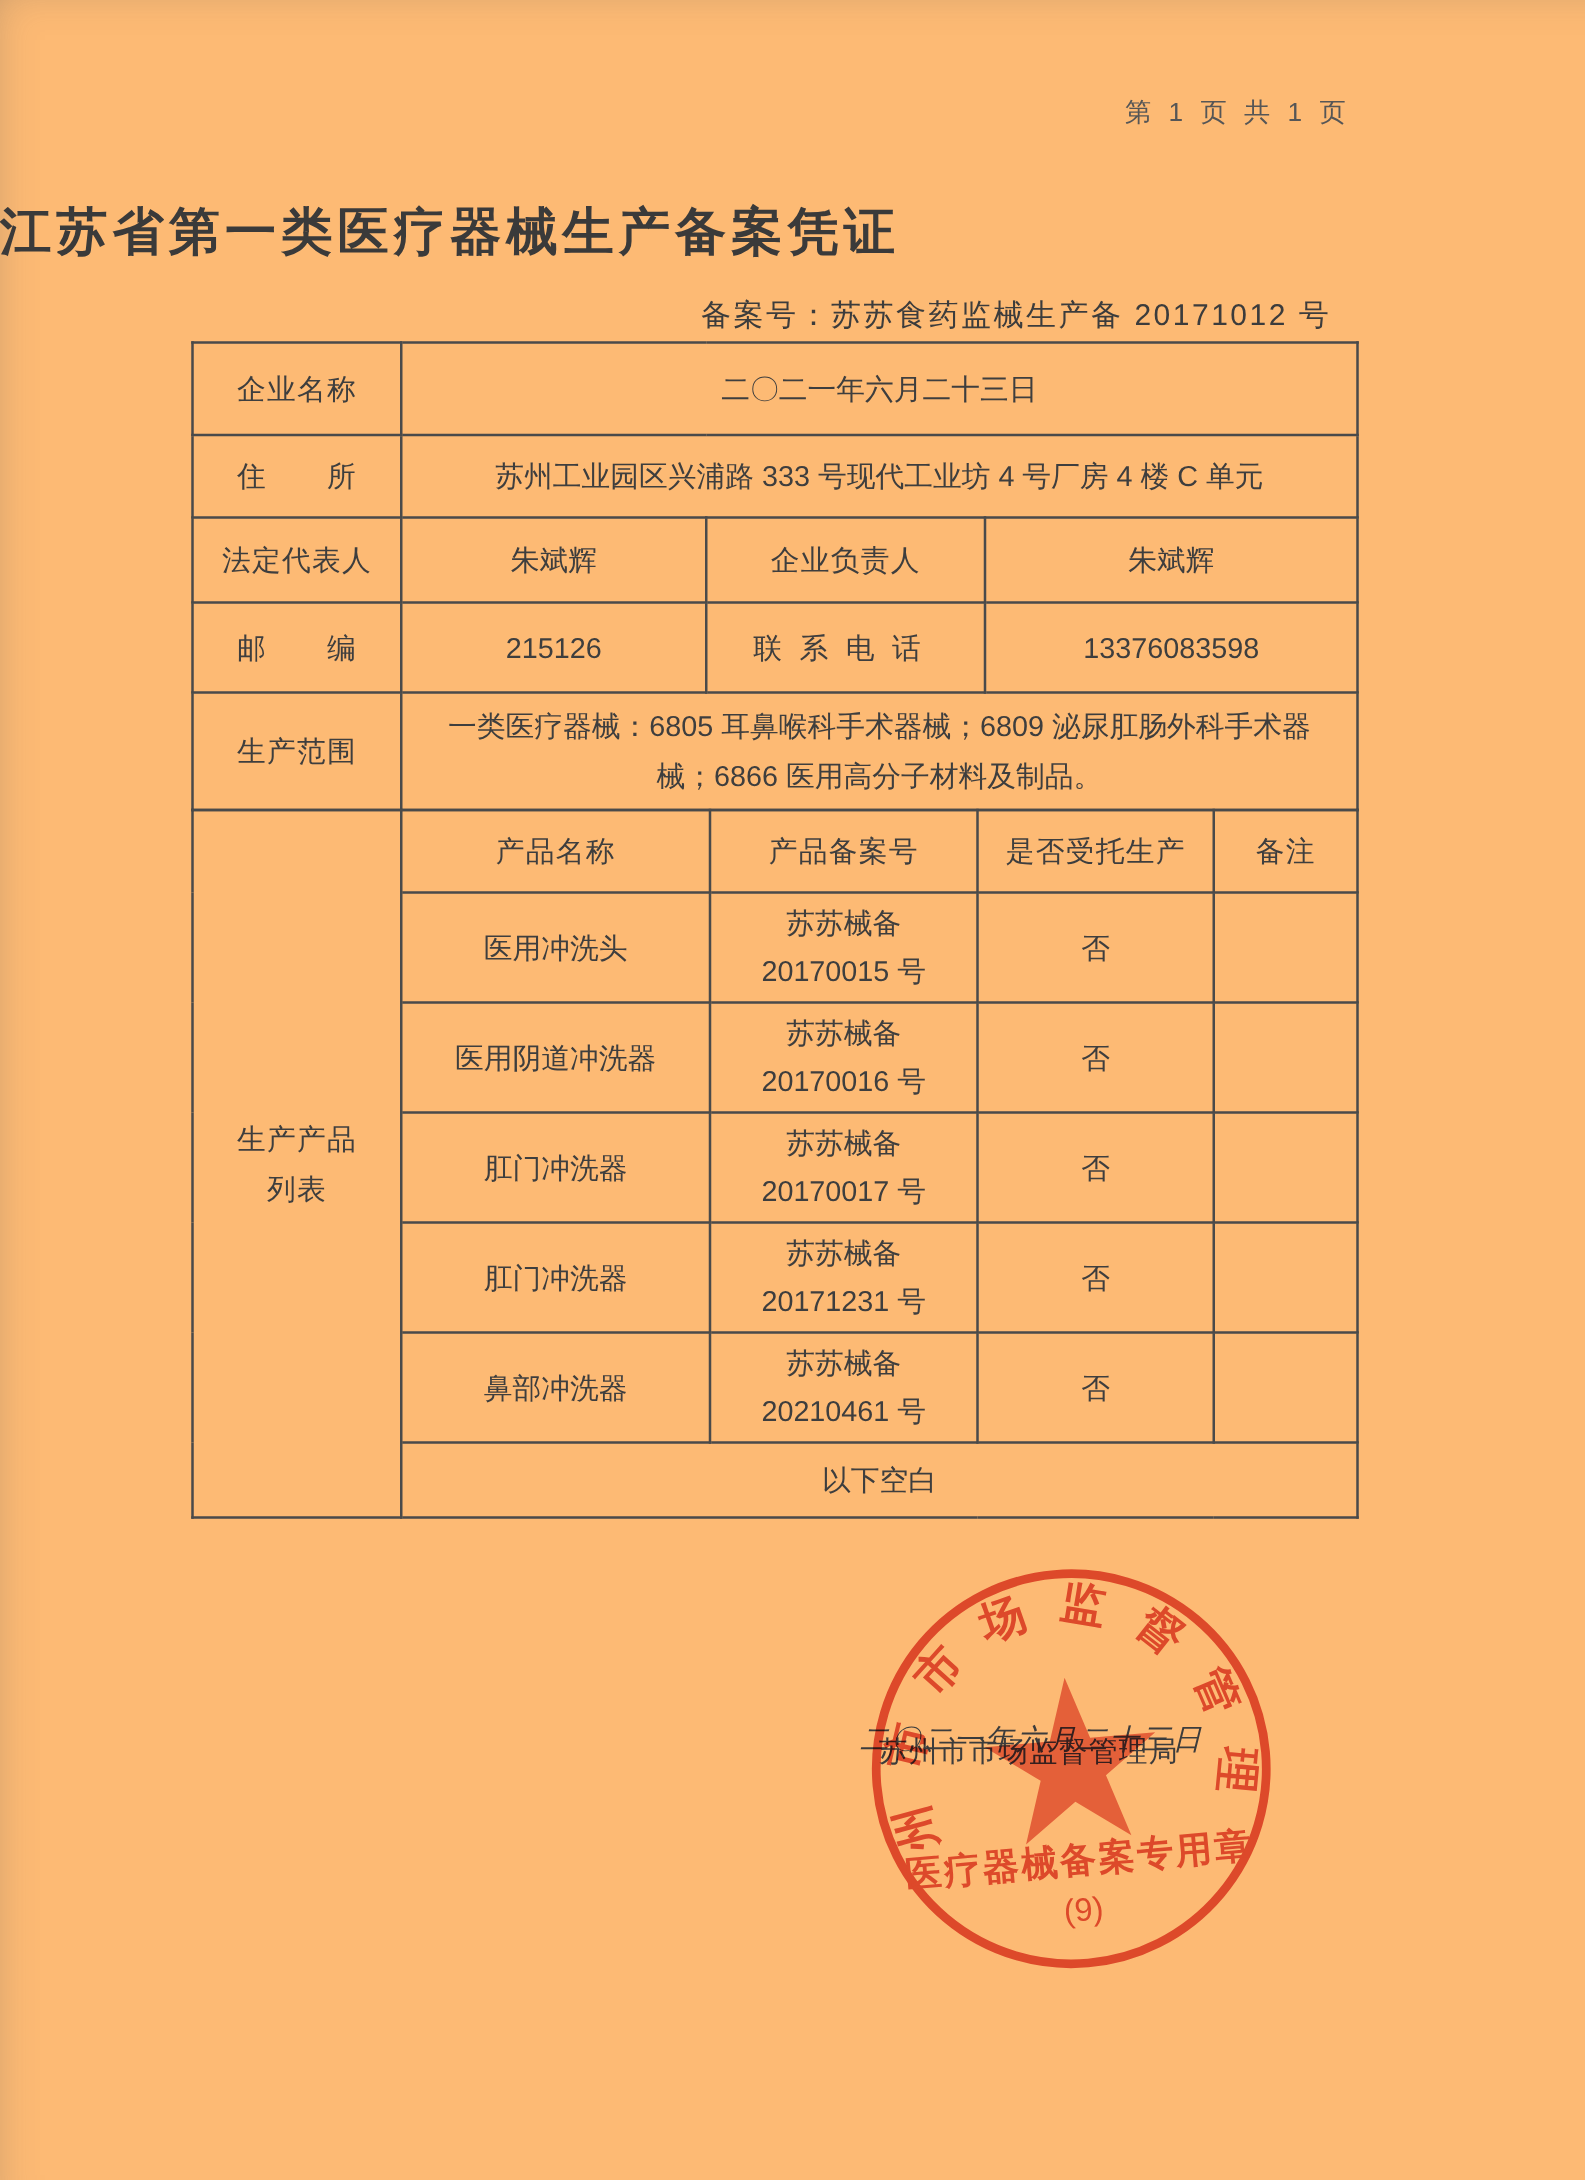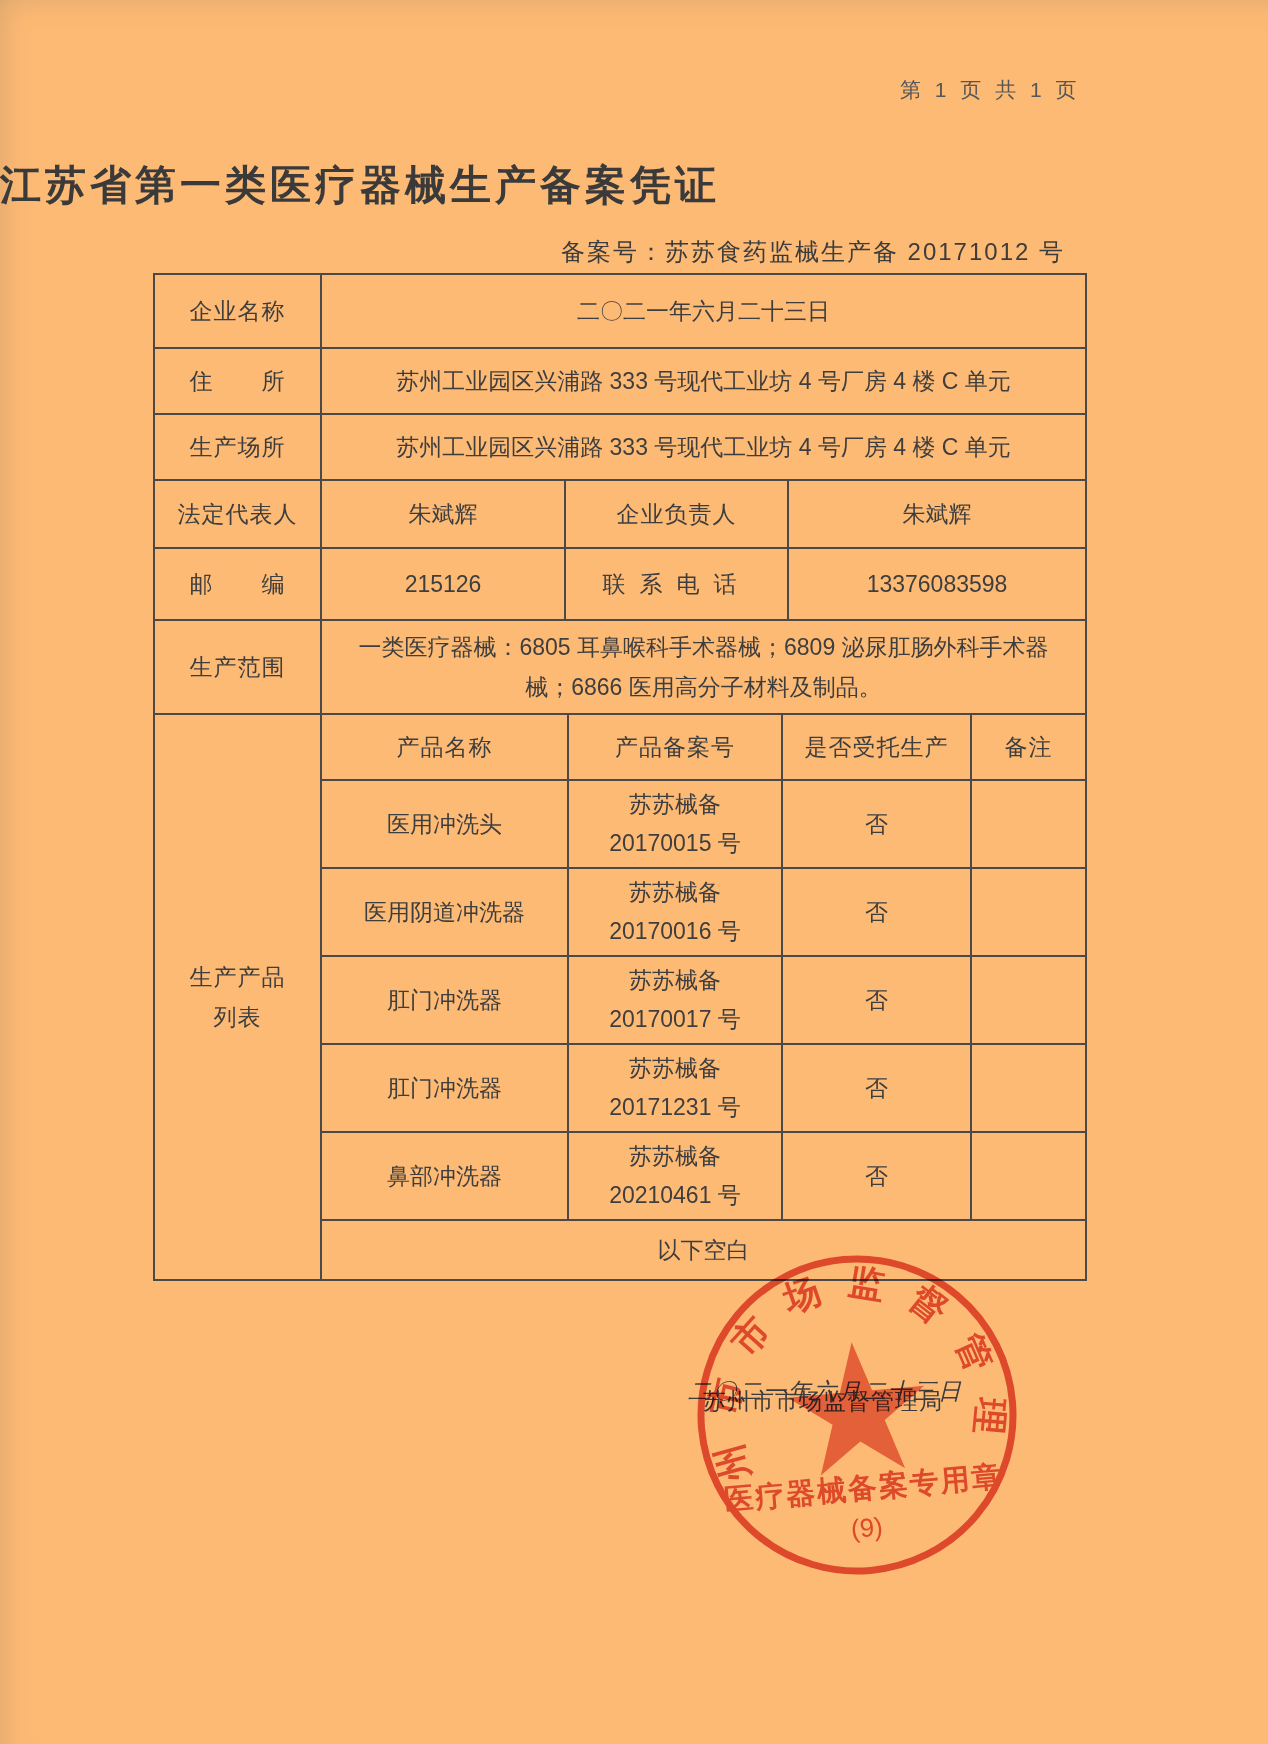--- a/index.html
+++ b/index.html
@@ -90,24 +90,20 @@
         </colgroup>
       <tbody>
           <tr class="rA1">
         <td class="label">企业名称</td>
         <td colspan="3">二〇二一年六月二十三日</td>
       </tr>
       <tr class="rA2">
         <td class="label">住　　所</td>
         <td colspan="3">苏州工业园区兴浦路 333 号现代工业坊 4 号厂房 4 楼 C 单元</td>
       </tr>
-      <tr class="rA3">
-        <td class="label">生产场所</td>
-        <td colspan="3">苏州工业园区兴浦路 333 号现代工业坊 4 号厂房 4 楼 C 单元</td>
-      </tr>
       <tr class="rA4">
         <td class="label">法定代表人</td>
         <td>朱斌辉</td>
         <td class="label">企业负责人</td>
         <td>朱斌辉</td>
       </tr>
       <tr class="rA5">
         <td class="label">邮　　编</td>
         <td>215126</td>
         <td class="label spread">联系电话</td>

